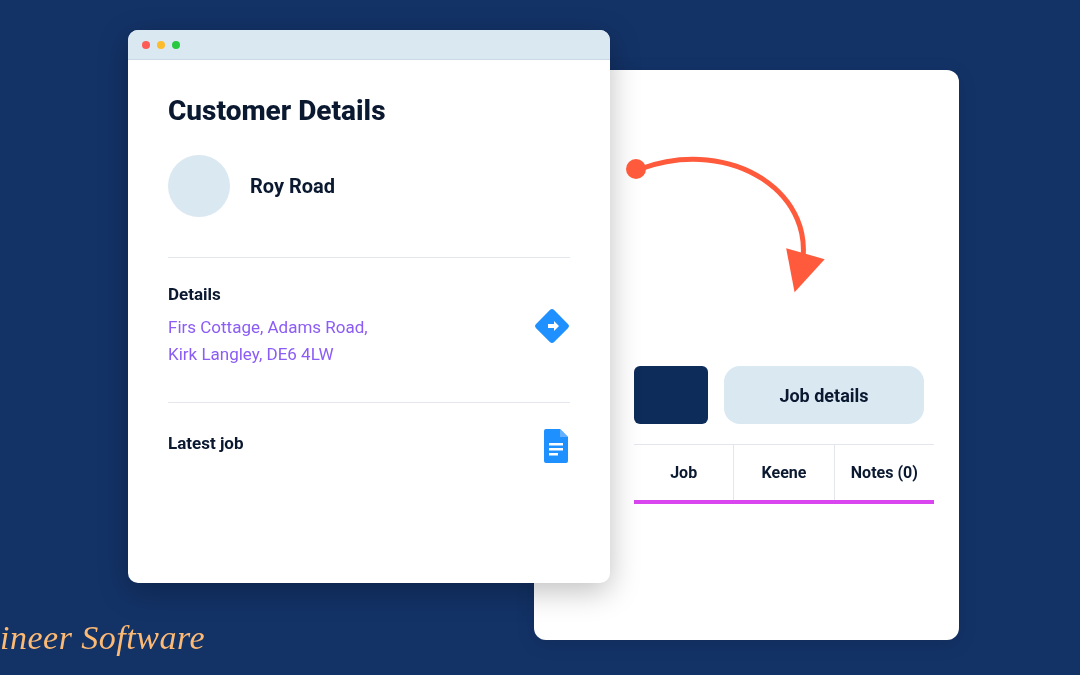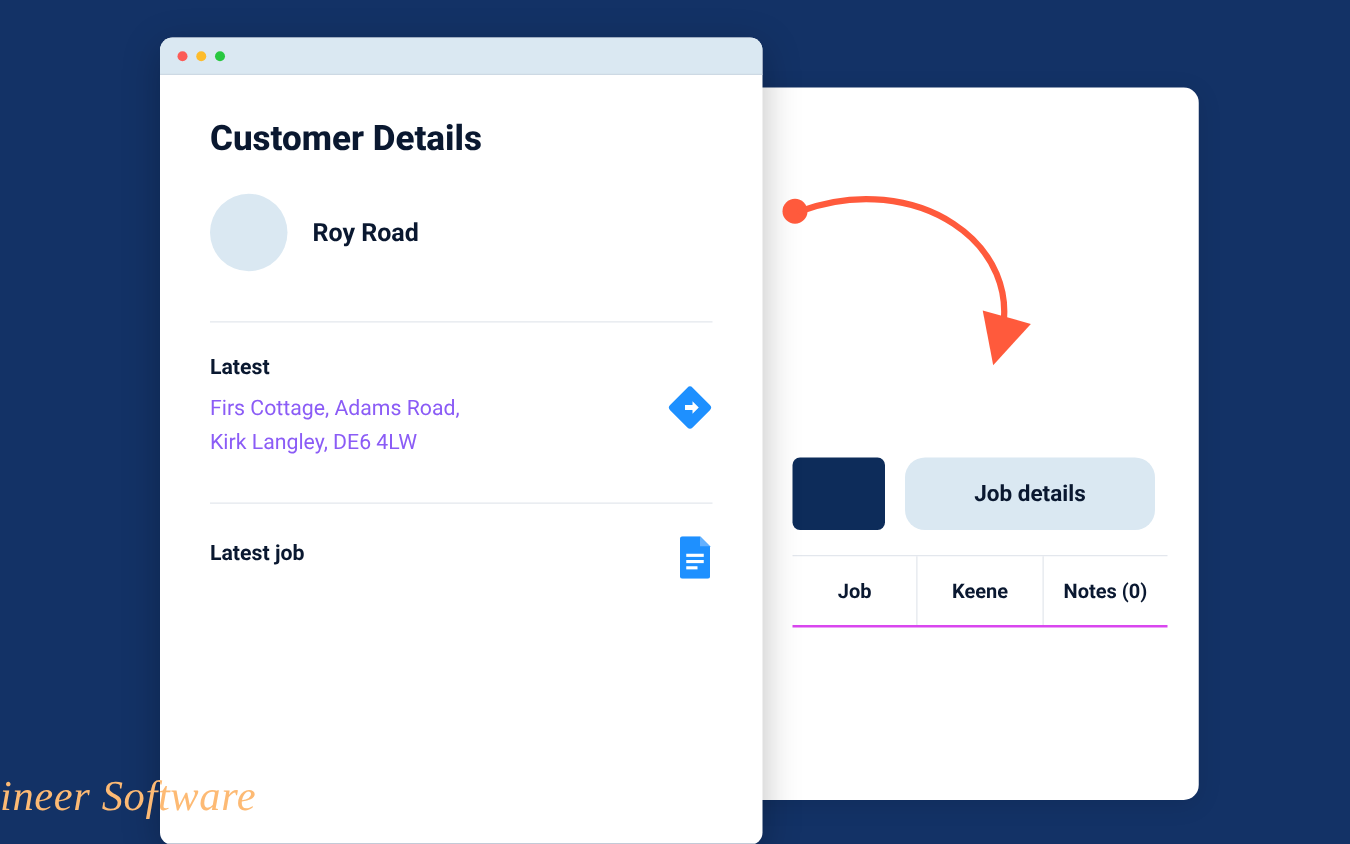--- a/index.html
+++ b/index.html
@@ -51,40 +51,40 @@
     color: #0a1830;
   }
 
   .back-table-head {
     position: absolute;
     top: 374px;
     left: 100px;
     width: 300px;
     display: flex;
     border-top: 1px solid #e3e7ed;
-    border-bottom: 2px solid #d946ef;
+    border-bottom: 4px solid #d946ef;
   }
   .back-th {
     flex: 1;
     padding: 18px 8px;
     text-align: center;
     font-weight: 700;
     font-size: 16px;
     color: #0a1830;
     border-right: 1px solid #e3e7ed;
   }
   .back-th:last-child { border-right: none; }
 
   
   .front-window {
     position: absolute;
     left: 128px;
     top: 30px;
     width: 482px;
-    height: 646px;
+    height: 553px;
     background: #ffffff;
     border-radius: 10px;
     box-shadow: 0 8px 30px rgba(0,0,0,0.25);
     overflow: hidden;
   }
   .titlebar {
     height: 30px;
     background: #dae8f2;
     border-bottom: 1px solid #cdd9e4;
     display: flex;
@@ -216,21 +216,21 @@
 
     <div class="customer-row">
       <div class="avatar"></div>
       <div class="customer-name">Roy Road</div>
     </div>
 
     <div class="divider"></div>
 
     <div class="details-block">
       <div>
-        <div class="section-heading">Latest</div>
+        <div class="section-heading">Details</div>
         <div class="section-text">Firs Cottage, Adams Road,</div>
         <div class="section-text">Kirk Langley, DE6 4LW</div>
       </div>
       <div class="directions-icon">
         <svg viewBox="0 0 36 36">
           <rect x="18" y="0" width="25.5" height="25.5" transform="rotate(45 18 0)" fill="#1e90ff" rx="3"></rect>
           <path d="M16 14 L22 14 L22 11 L27 16 L22 21 L22 18 L16 18 Z" fill="#ffffff" transform="translate(-2,2)"></path>
         </svg>
       </div>
     </div>

